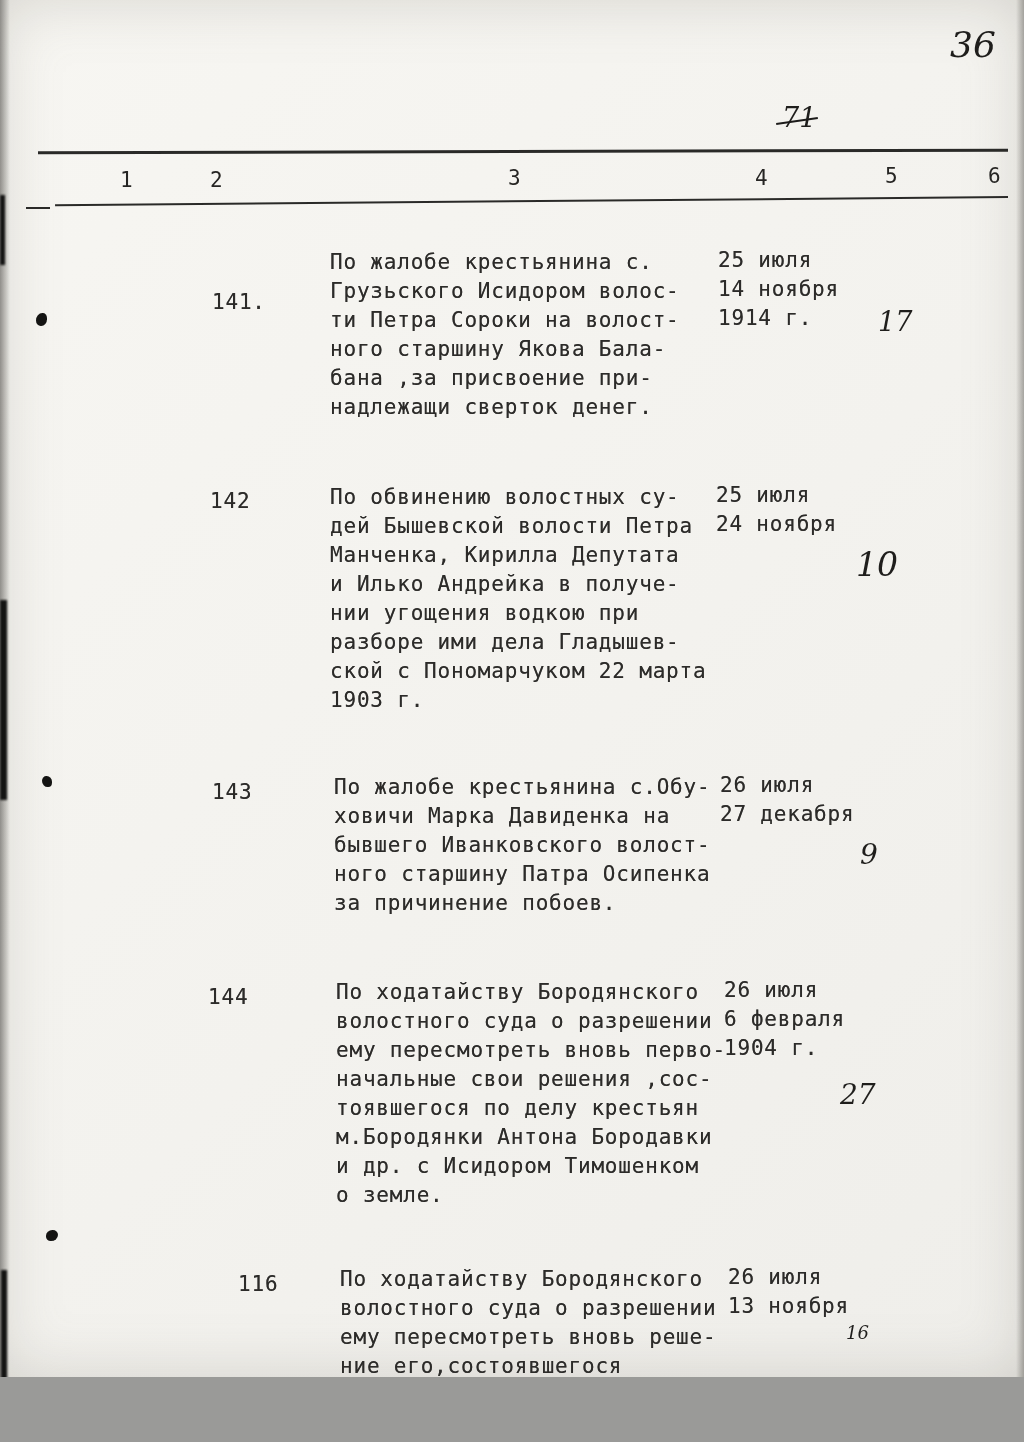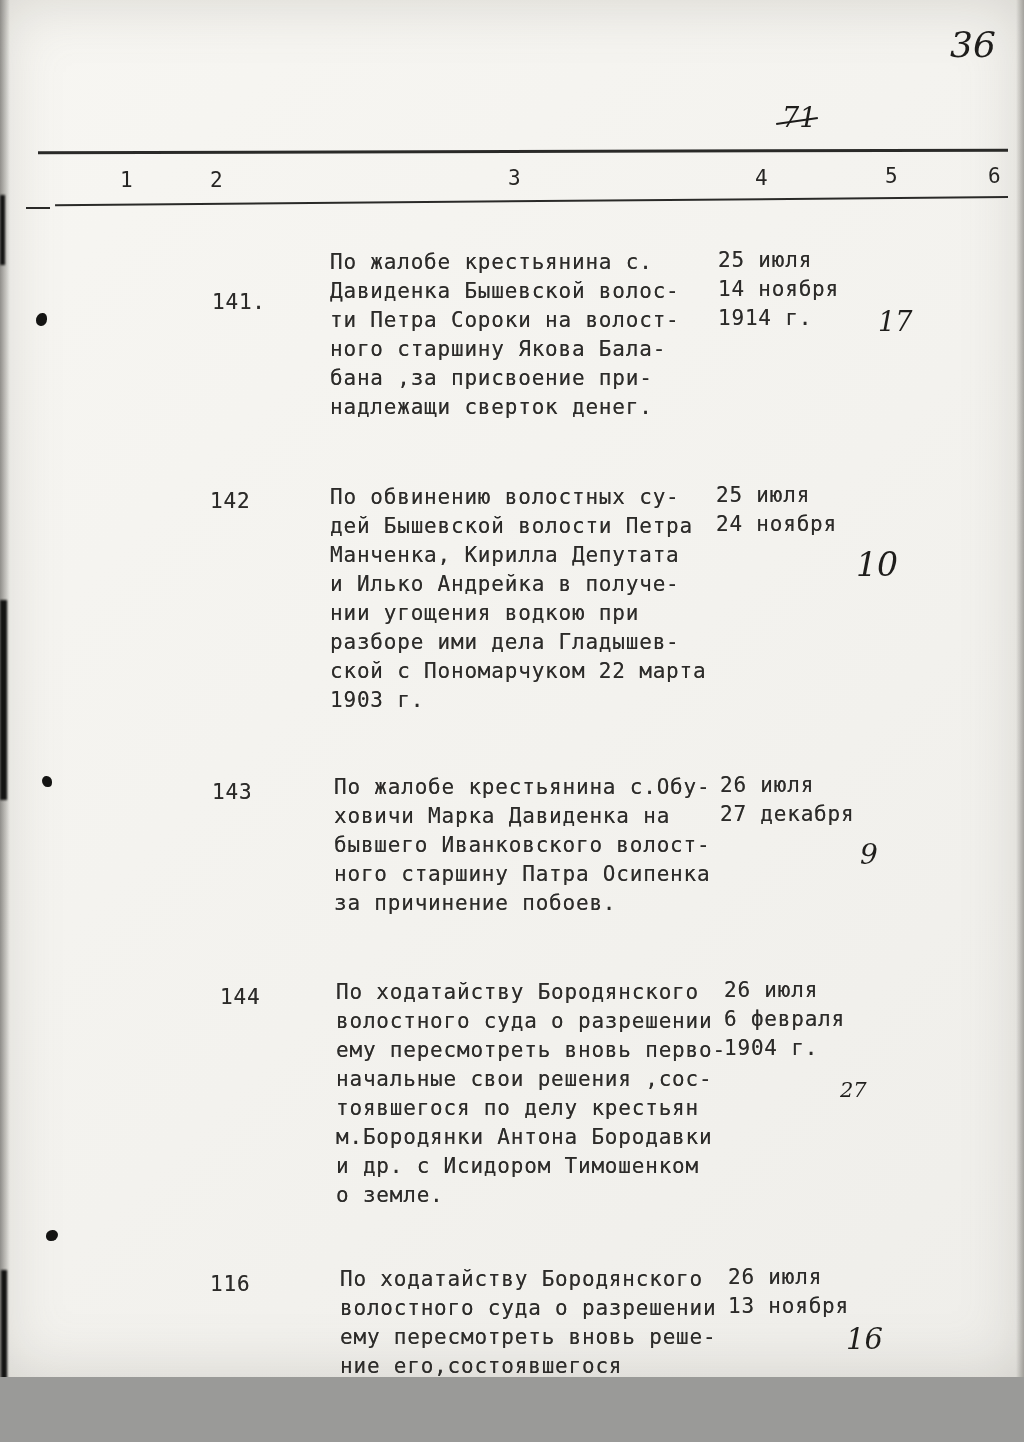--- a/index.html
+++ b/index.html
@@ -73,21 +73,21 @@
   <span class="colnum" style="left:120px;top:168px;">1</span>
   <span class="colnum" style="left:210px;top:168px;">2</span>
   <span class="colnum" style="left:508px;top:166px;">3</span>
   <span class="colnum" style="left:755px;top:166px;">4</span>
   <span class="colnum" style="left:885px;top:164px;">5</span>
   <span class="colnum" style="left:988px;top:164px;">6</span>
 
   <div>
     <div class="typed" style="left:212px;top:252px;margin-top:36px;">141.</div>
     <div class="typed" style="left:330px;top:248px;width:410px;">По жалобе крестьянина с.
-Давиденка Бышевской волос-
+Грузьского Исидором волос-
 ти Петра Сороки  на волост-
 ного старшину Якова Бала-
 бана ,за присвоение при-
 надлежащи  сверток денег.</div>
     <div class="typed" style="left:718px;top:246px;">25 июля
 14 ноября
 1914 г.</div>
     <div class="hand" style="left:878px;top:306px;font-size:27px;">17</div>
   </div>
 
@@ -112,40 +112,40 @@
 ховичи Марка Давиденка на
 бывшего Иванковского волост-
 ного старшину Патра Осипенка
 за причинение побоев.</div>
     <div class="typed" style="left:720px;top:771px;">26 июля
 27 декабря</div>
     <div class="hand" style="left:860px;top:838px;font-size:28px;">9</div>
   </div>
 
   <div>
-    <div class="typed" style="left:220px;top:983px;">144</div>
+    <div class="typed" style="left:208px;top:983px;">144</div>
     <div class="typed" style="left:336px;top:978px;width:430px;">По ходатайству Бородянского
 волостного суда о разрешении
 ему пересмотреть вновь перво-
 начальные свои решения ,сос-
 тоявшегося по делу крестьян
 м.Бородянки Антона Бородавки
 и др. с Исидором Тимошенком
 о земле.</div>
     <div class="typed" style="left:724px;top:976px;">26 июля
 6 февраля
 1904 г.</div>
-    <div class="hand" style="left:840px;top:1078px;font-size:21px;">27</div>
+    <div class="hand" style="left:840px;top:1078px;font-size:28px;">27</div>
   </div>
 
   <div>
-    <div class="typed" style="left:210px;top:1270px;">116</div>
+    <div class="typed" style="left:238px;top:1270px;">116</div>
     <div class="typed" style="left:340px;top:1265px;width:430px;">По ходатайству Бородянского
 волостного суда о разрешении
 ему пересмотреть вновь реше-
 ние его,состоявшегося</div>
     <div class="typed" style="left:728px;top:1263px;">26 июля
 13 ноября</div>
-    <div class="hand" style="left:846px;top:1322px;font-size:29px;">16</div>
+    <div class="hand" style="left:846px;top:1322px;font-size:18px;">16</div>
   </div>
 
   <div class="rule soft" style="left:0;top:1436px;width:1024px;height:3px;opacity:.5;"></div>
 </div>
 
 </body></html>

